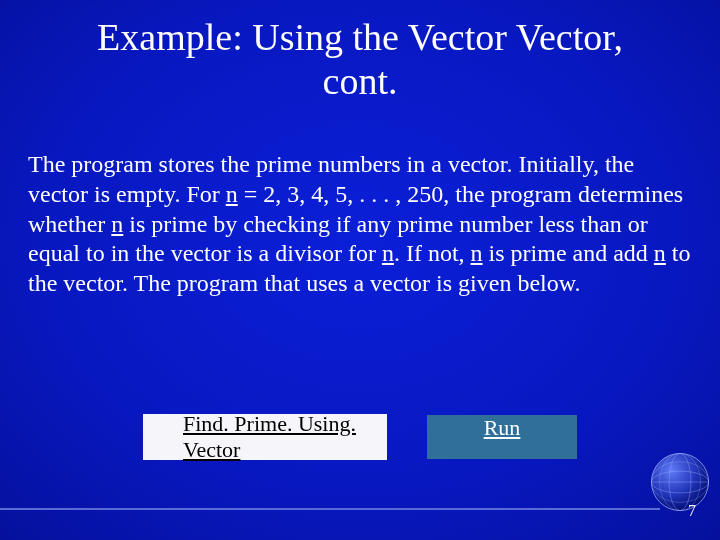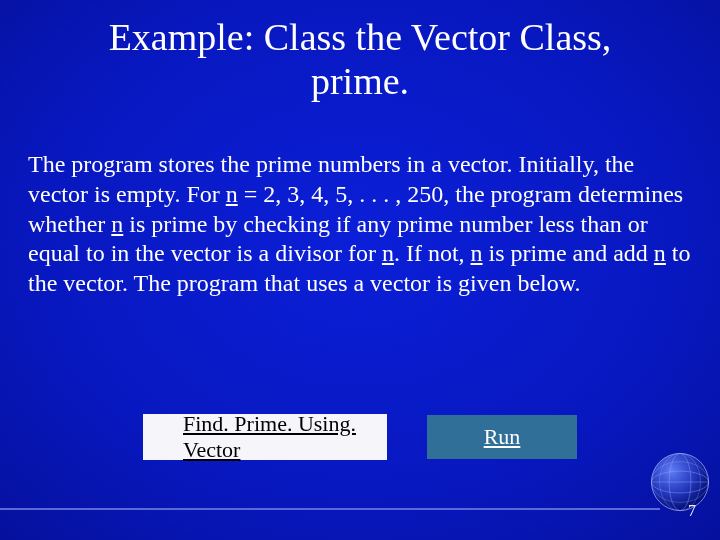--- a/index.html
+++ b/index.html
@@ -63,21 +63,20 @@
     text-decoration: underline;
     box-sizing: border-box;
     padding-left: 40px;
   }
   .btn-teal {
     background: #2f6f98;
     color: #ffffff;
     width: 150px;
     height: 44px;
     display: flex;
-    align-items: center;
     justify-content: center;
     font-family: "Times New Roman", Times, serif;
     font-size: 22px;
     text-decoration: underline;
     box-sizing: border-box;
   }
   .hr {
     position: absolute;
     left: 0;
     right: 60px;
@@ -100,22 +99,22 @@
     height: 68px;
     pointer-events: none;
   }
 </style>
 </head>
 <body>
 
 <div class="slide">
 
   <div class="title">
-    <span>Example: Class the Vector Class,</span><br>
-    <span>prime.</span>
+    <span>Example: Using the Vector Vector,</span><br>
+    <span>cont.</span>
   </div>
 
   <div class="body">
     <span>The program stores the prime numbers in a vector. Initially, the vector is empty. For </span><span class="u">n</span><span> = 2, 3, 4, 5, . . . , 250, the program determines whether </span><span class="u">n</span><span> is prime by checking if any prime number less than or equal to in the vector is a divisor for </span><span class="u">n</span><span>. If not, </span><span class="u">n</span><span> is prime and add </span><span class="u">n</span><span> to the vector. The program that uses a vector is given below.</span>
   </div>
 
   <div class="btn-row">
     <div class="btn-white">
       <span>Find. Prime. Using. Vector</span>
     </div>

